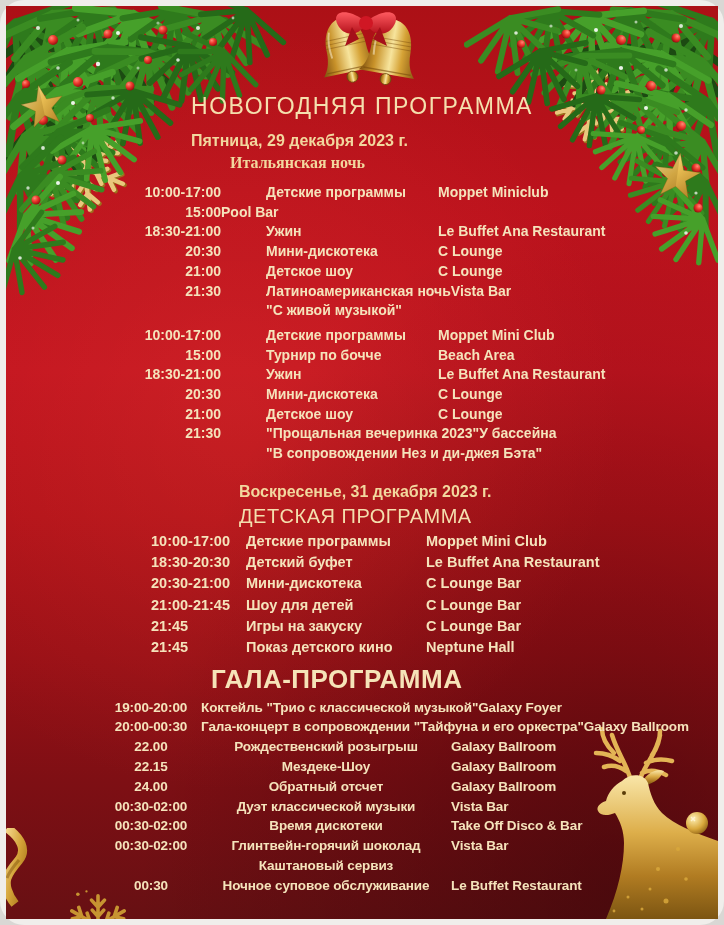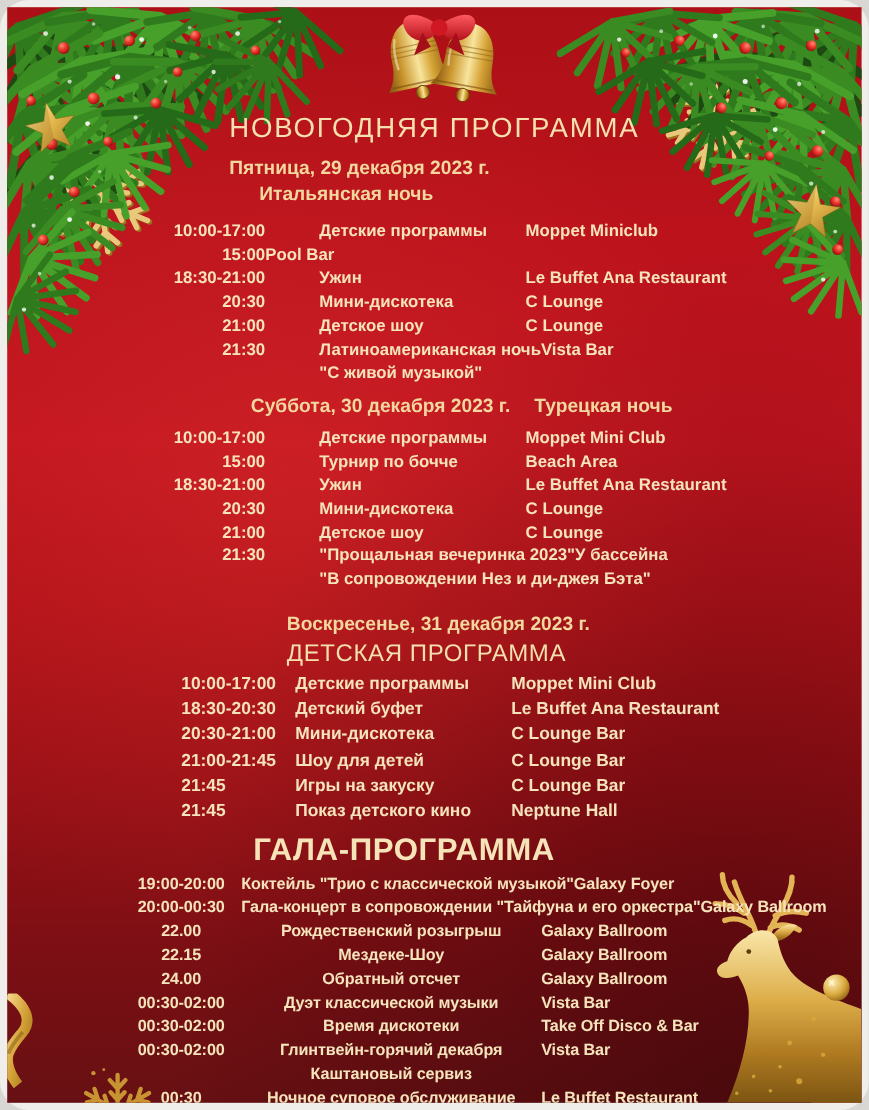--- a/index.html
+++ b/index.html
@@ -31,21 +31,21 @@
 
   .content { position:absolute; inset:0; z-index:4; color:#f5e3bb; }
   .title {
     margin:0; padding-top:86px; text-align:center;
     font-size:23px; font-weight:400; letter-spacing:1.5px; color:#f5e0ae;
     line-height:29px;
   }
   .sec-head { display:flex; font-size:16px; font-weight:700; color:#f2d79e;
               line-height:22px; white-space:nowrap; }
   .sec-1 .sec-head { margin-top:9px; padding-left:185px;flex-direction:column; }
-  .sec-1 .theme { margin-left:25px; }
+  .sec-1 .theme { margin-left:39px;font-family:Liberation Serif, serif; }
   .sec-2 .sec-head { margin-top:7px; padding-left:203px; }
   .sec-2 .theme { margin-left:20px; }
   .sec-3 .sec-head { margin-top:17px; padding-left:233px; display:block; }
   .sec-3 .subhead { display:block; font-size:20px; font-weight:400; letter-spacing:.5px;
                     color:#f4dfae; line-height:27px; }
   .gala-title { margin:5px 0 0 205px; font-size:26px; font-weight:700;
                 letter-spacing:.5px; color:#f6e3b8; line-height:30px; }
 
   .row { display:flex; white-space:nowrap; font-weight:700; color:#f5e3bb; }
   .cell { flex:none; }
@@ -416,24 +416,20 @@
             </div>
             <div class="row">
               <span class="cell c-time"></span>
               <span class="cell c-activity">"С живой музыкой"</span>
               <span class="cell c-location"></span>
             </div>
           </div>
       </div>
 
       <div class="section sec-2">
-        <div class="sec-head">
-          <span class="date">Суббота, 30 декабря 2023 г.</span>
-          <span class="theme">Турецкая ночь</span>
-        </div>
         <div class="rows rows-a">
             <div class="row">
               <span class="cell c-time">10:00-17:00</span>
               <span class="cell c-activity">Детские программы</span>
               <span class="cell c-location">Moppet Mini Club</span>
             </div>
             <div class="row">
               <span class="cell c-time">15:00</span>
               <span class="cell c-activity">Турнир по бочче</span>
               <span class="cell c-location">Beach Area</span>
@@ -538,21 +534,21 @@
               <span class="cell c-activity">Дуэт классической музыки</span>
               <span class="cell c-location">Vista Bar</span>
             </div>
             <div class="row">
               <span class="cell c-time">00:30-02:00</span>
               <span class="cell c-activity">Время дискотеки</span>
               <span class="cell c-location">Take Off Disco &amp; Bar</span>
             </div>
             <div class="row">
               <span class="cell c-time">00:30-02:00</span>
-              <span class="cell c-activity">Глинтвейн-горячий декабря</span>
+              <span class="cell c-activity">Глинтвейн-горячий шоколад</span>
               <span class="cell c-location">Vista Bar</span>
             </div>
             <div class="row">
               <span class="cell c-time"></span>
               <span class="cell c-activity">Каштановый сервиз</span>
               <span class="cell c-location"></span>
             </div>
             <div class="row">
               <span class="cell c-time">00:30</span>
               <span class="cell c-activity">Ночное суповое обслуживание</span>

